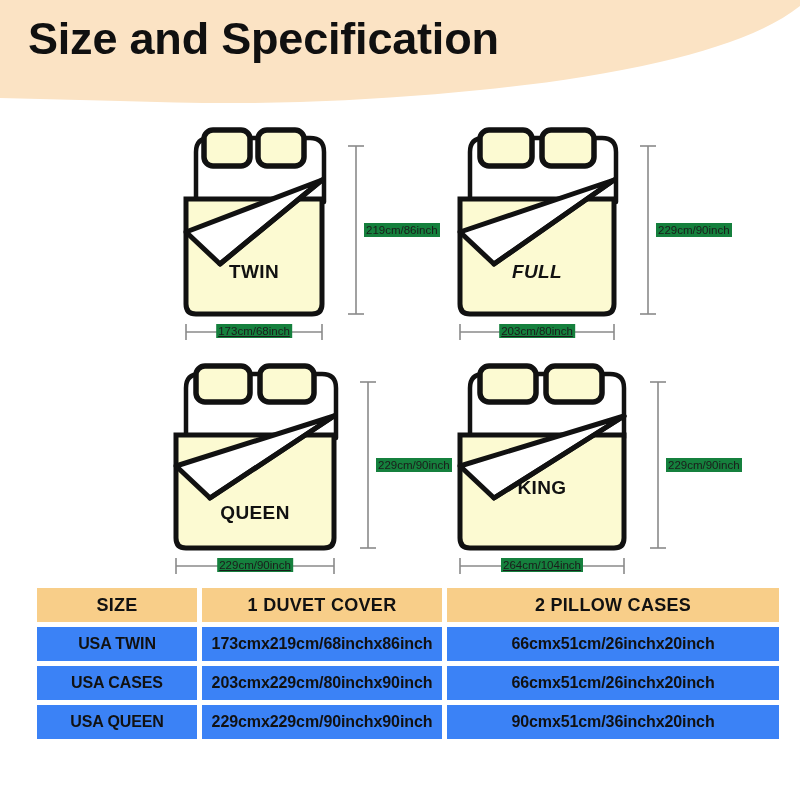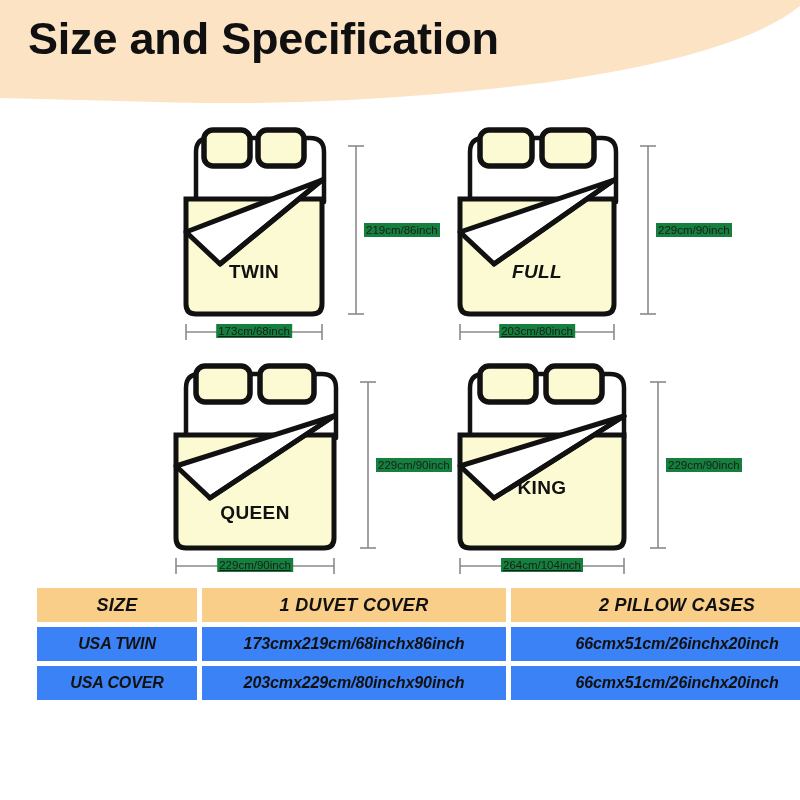--- a/index.html
+++ b/index.html
@@ -57,35 +57,34 @@
     border-spacing:5px 5px;
     table-layout:fixed;
   }
   .spec-table th,.spec-table td{
     text-align:center;
     vertical-align:middle;
     padding:0;
     height:34px;
     font-size:16px;
     color:#111111;
-    font-style:italic;
   }
   .spec-table th{
     background:#f8ce89;
     font-weight:bold;
     font-size:18px;
     letter-spacing:0.3px;
   }
   .spec-table td{
     background:#3b82f6;
     font-weight:bold;
     letter-spacing:-0.1px;
   }
   .col-size{width:160px;}
-  .col-duvet{width:304px;}
+  .col-duvet{width:240px;}
   .col-pillow{width:332px;margin-top:44px;}
 </style>
 </head>
 <body>
 
 <div class="page">
 
   <div class="banner-wrap">
     <svg width="800" height="120" viewBox="0 0 800 120" xmlns="http://www.w3.org/2000/svg">
       <path d="M0,0 L800,0 L800,6
@@ -202,20 +201,25 @@
         <th class="col-pillow">2 PILLOW CASES</th>
       </tr>
     </thead>
     <tbody>
       <tr>
         <td>USA TWIN</td>
         <td>173cmx219cm/68inchx86inch</td>
         <td>66cmx51cm/26inchx20inch</td>
       </tr>
       <tr>
-        <td>USA COVER</td>
+        <td>USA CASES</td>
         <td>203cmx229cm/80inchx90inch</td>
         <td>66cmx51cm/26inchx20inch</td>
       </tr>
+      <tr>
+        <td>USA QUEEN</td>
+        <td>229cmx229cm/90inchx90inch</td>
+        <td>90cmx51cm/36inchx20inch</td>
+      </tr>
     </tbody>
   </table>
 
 </div>
 
 </body></html>

